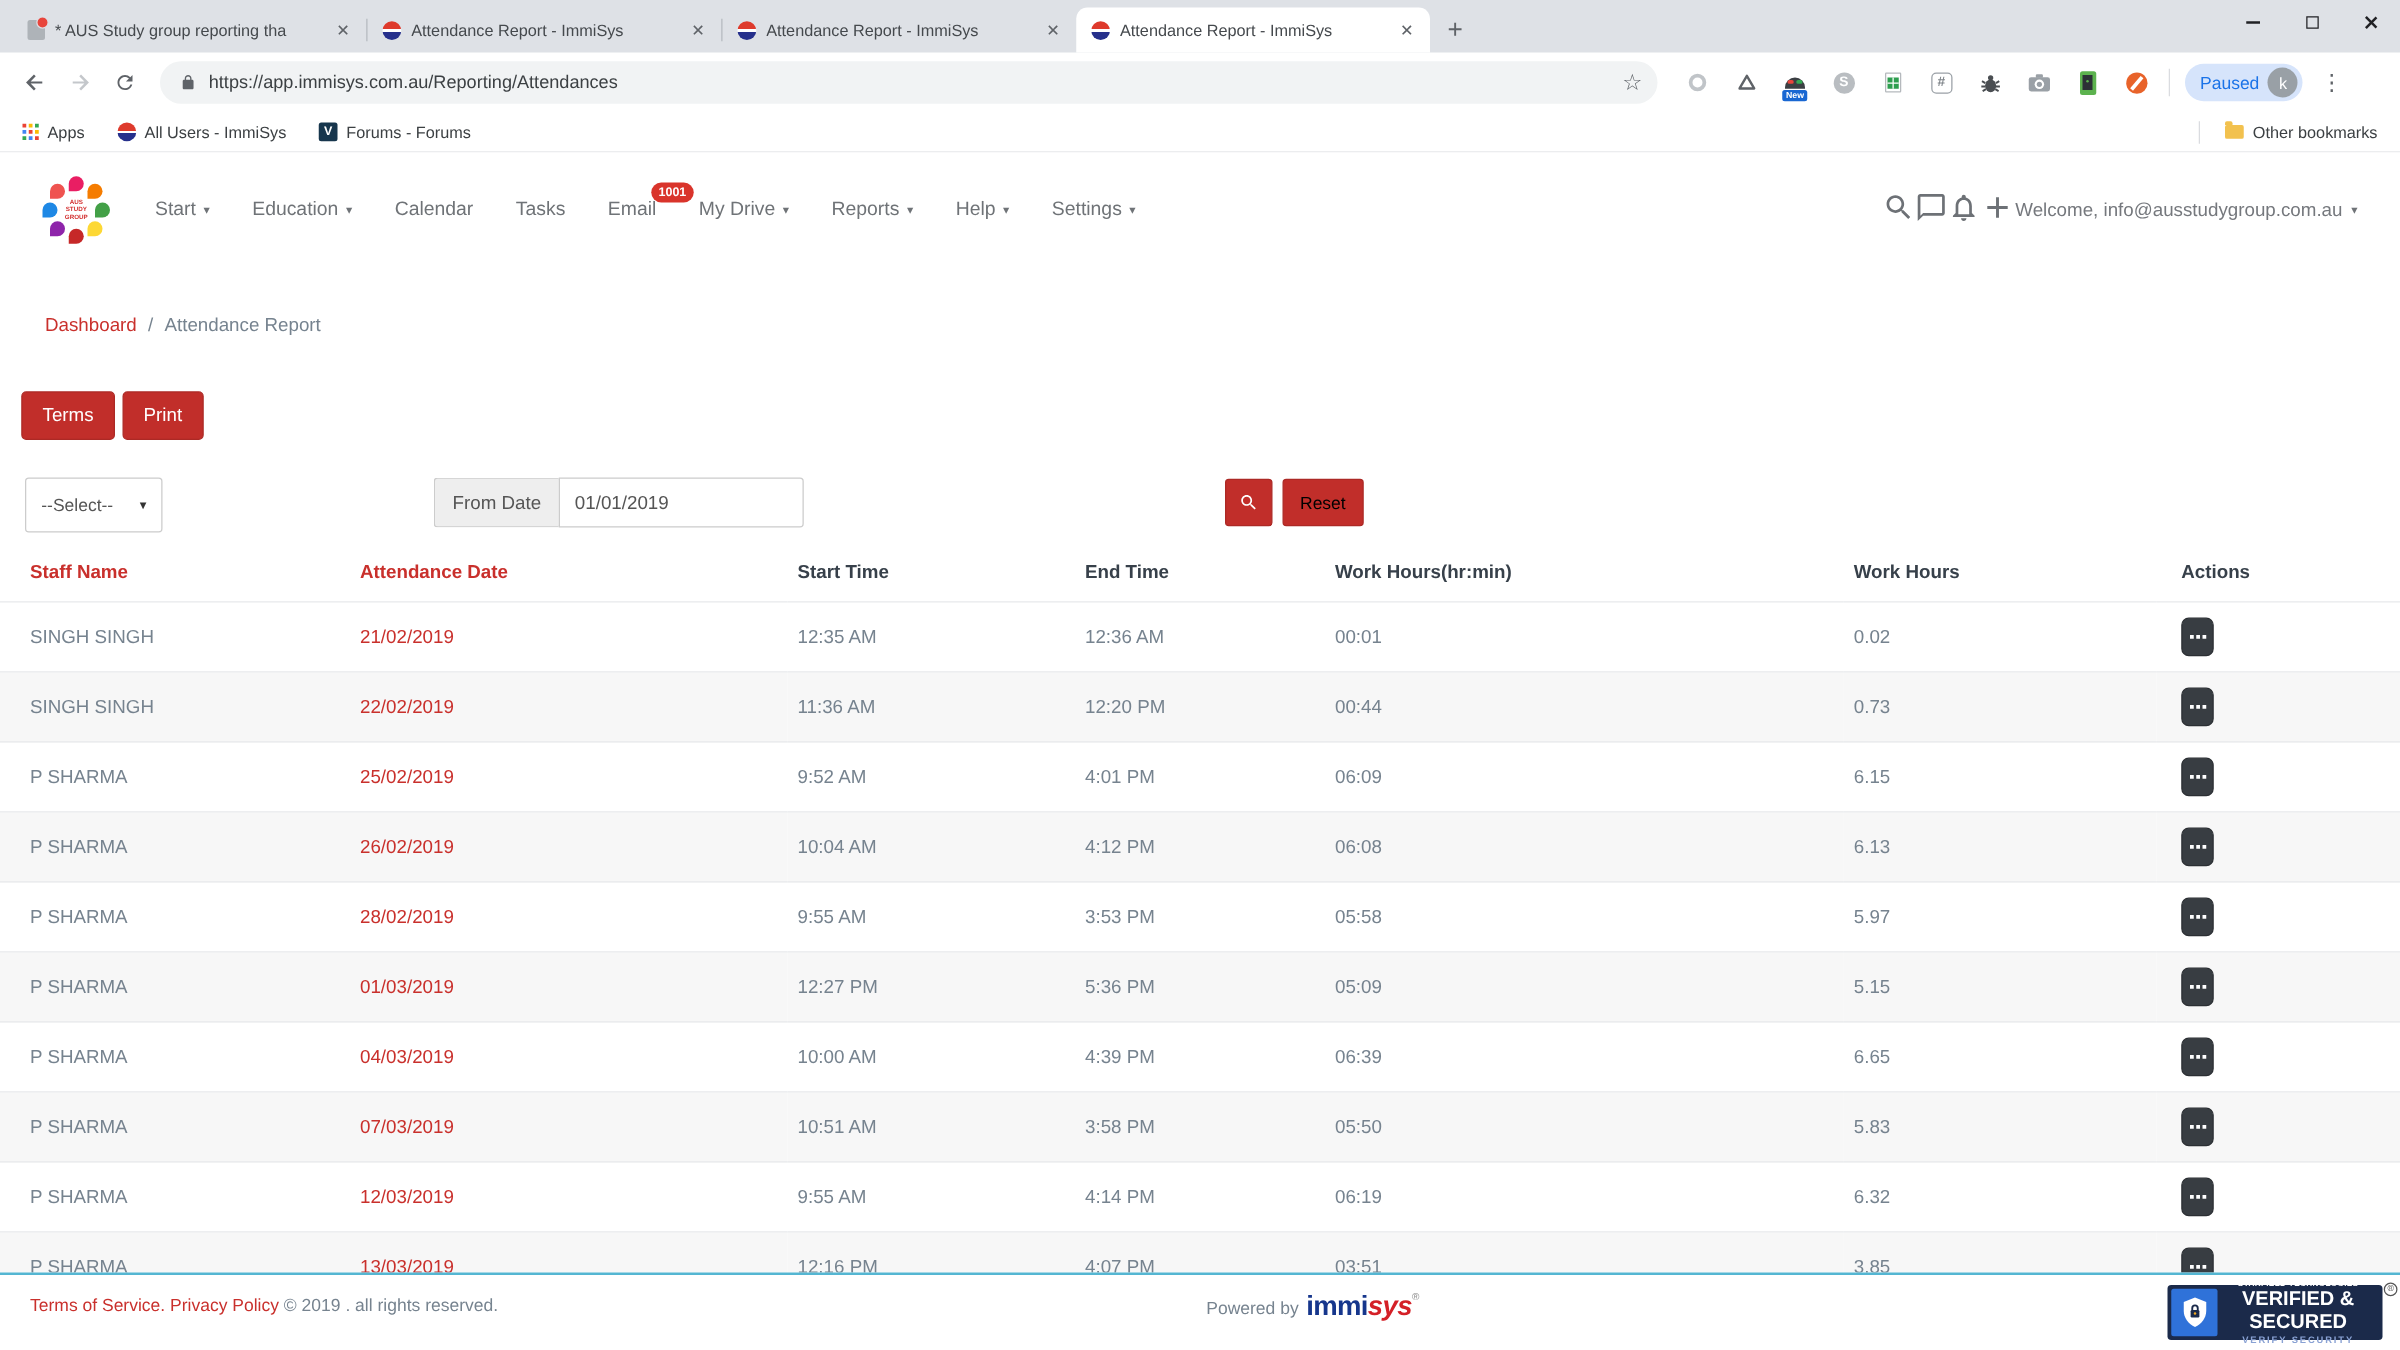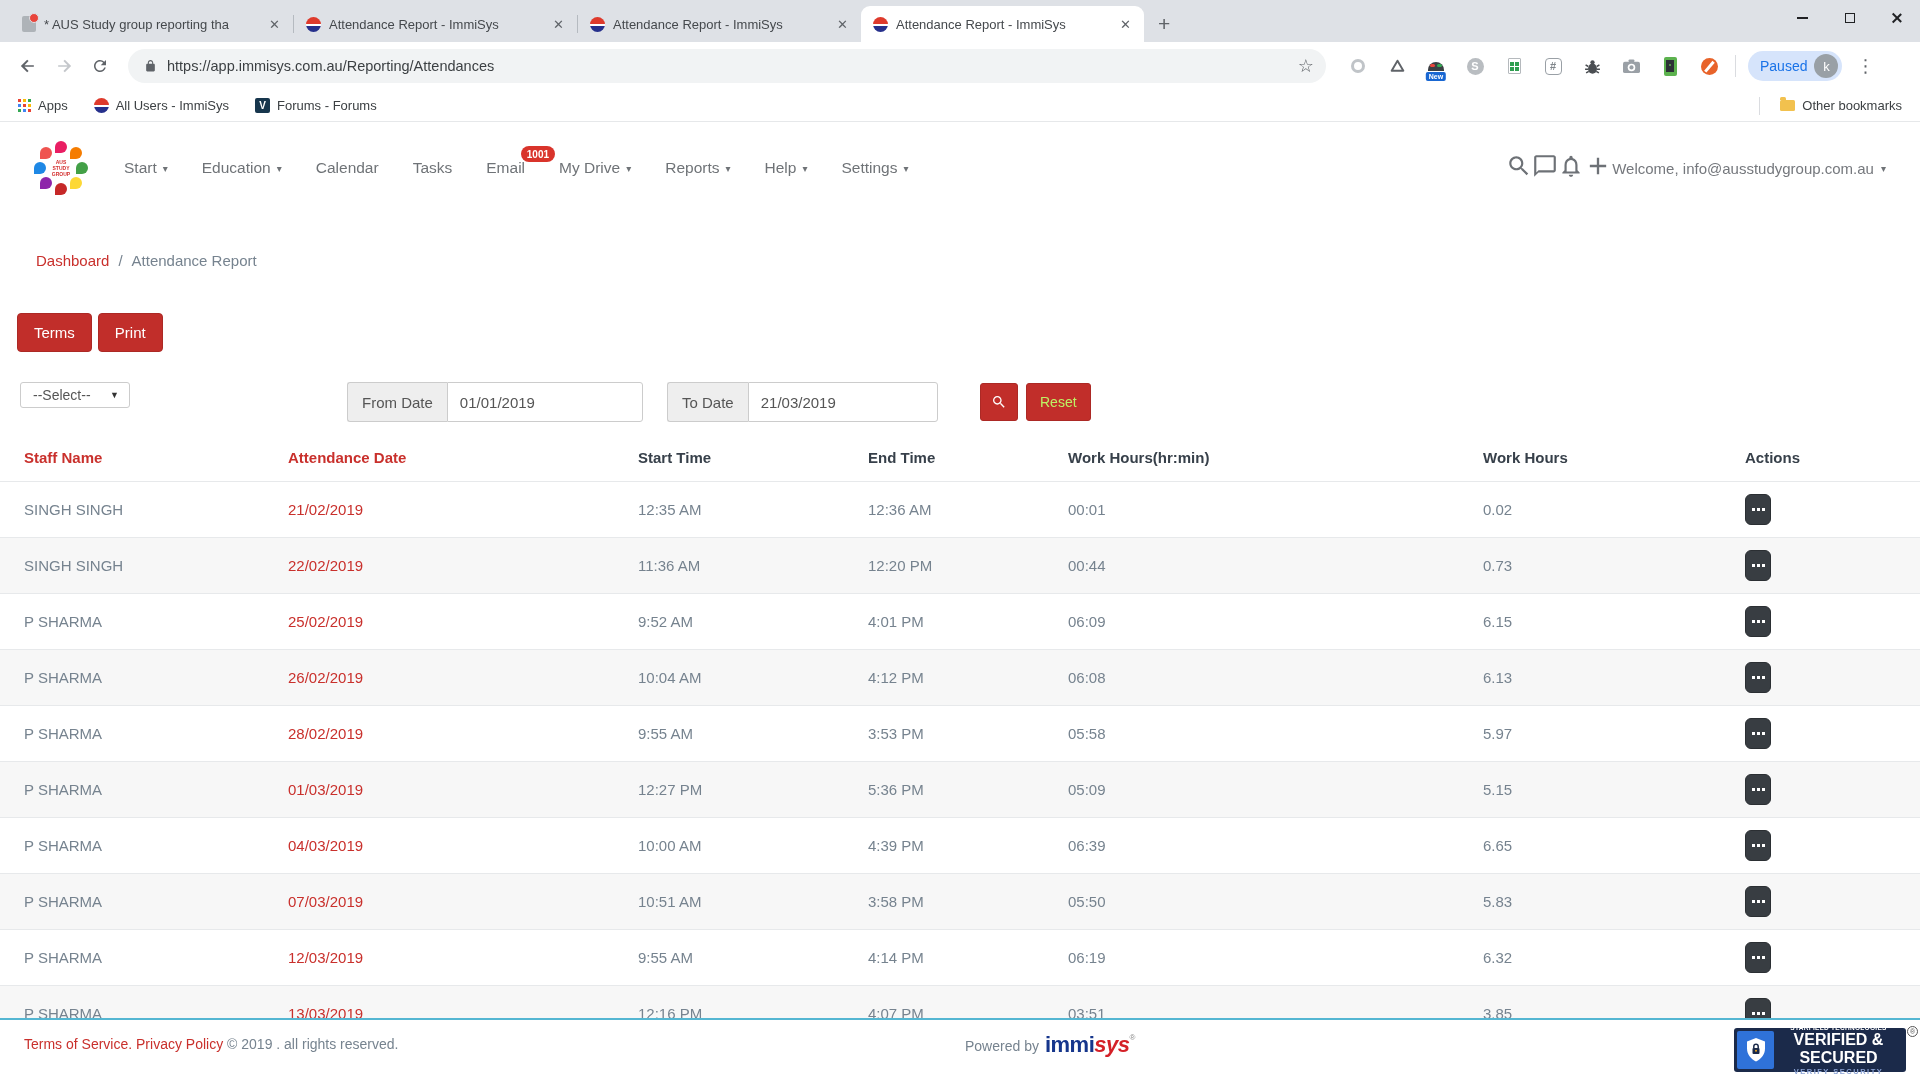--- a/index.html
+++ b/index.html
@@ -98,34 +98,34 @@
 
   
   .content { background:#fff; }
   .breadcrumb { padding:38px 0 0 36px; font-size:15px; display:flex; gap:9px; }
   .crumb-link { color:#c9302c; }
   .crumb-sep, .crumb-current { color:#76838f; }
   .btn-row { margin:44px 0 0 17px; display:flex; gap:6px; }
   .btn-red { background:#c12e2a; border:1px solid #ac2925; color:#fff; font-size:15px; border-radius:4px;
              padding:10px 16px; font-family:inherit; }
   .filter-row { position:relative; height:40px; margin-top:30px; }
-  .select-box { position:absolute; left:20px; top:0; width:110px; height:26px; border:1px solid #ccc; border-radius:3px;
+  .select-box { position:absolute; left:20px; top:0; width:110px; height:44px; border:1px solid #ccc; border-radius:3px;
                 background:#fff; display:flex; align-items:center; padding:0 10px 0 12px; font-size:14px; color:#555; }
   .select-box .sel-caret { margin-left:auto; font-size:9px; color:#333; }
   .input-group { position:absolute; top:0; display:flex; height:40px; }
   .ig-from { left:347px; } .ig-to { left:667px; }
   .ig-label { background:#eee; border:1px solid #ccc; border-right:none; border-radius:3px 0 0 3px; color:#555;
               font-size:15px; display:flex; align-items:center; padding:0 14px; }
   .date-input { width:196px; border:1px solid #ccc; border-radius:0 3px 3px 0; font-size:15px; color:#555;
                 padding:0 12px; font-family:inherit; outline:none; }
   .ig-to .date-input { width:190px; }
   .search-btn { position:absolute; left:980px; top:1px; width:38px; height:38px; background:#c12e2a; border:1px solid #ac2925;
                 border-radius:3px; display:flex; align-items:center; justify-content:center; }
   .reset-btn { position:absolute; left:1026px; top:1px; height:38px; background:#c12e2a; border:1px solid #ac2925;
-               border-radius:3px; color:#bef264; font-size:14px; padding:0 13px; font-family:inherit; }
+               border-radius:3px; color:#000000; font-size:14px; padding:0 13px; font-family:inherit; }
 
   
   .report-table { width:100%; border-collapse:collapse; table-layout:fixed; margin-top:12px; font-size:15px; }
   .report-table th { text-align:left; padding:15px 8px; font-weight:bold; color:#37404a; }
   .report-table th.accent { color:#c9302c; }
   .report-table th:first-child, .report-table td:first-child { padding-left:24px; }
   .report-table th:last-child, .report-table td:last-child { padding-left:20px; }
   .report-table td { padding:12px 8px; color:#76838f; border-top:1px solid #e7e9eb; }
   .report-table tbody tr:last-child td { border-bottom:1px solid #e7e9eb; }
   .report-table tr.striped { background:#f7f7f7; }
@@ -387,24 +387,20 @@
   </div>
 
   <div class="filter-row">
     <div class="select-box">
       <span>--Select--</span>
       <span class="sel-caret">▼</span>
     </div>
     <div class="input-group ig-from">
       <span class="ig-label">From Date</span>
       <input class="date-input" value="01/01/2019" style="">
-    </div>
-    <div class="input-group ig-to">
-      <span class="ig-label">To Date</span>
-      <input class="date-input" value="21/03/2019" style="">
     </div>
     <div class="search-btn">
       <svg width="16" height="16" viewBox="0 0 24 24">
           <path fill="#fff" d="M15.5 14h-.79l-.28-.27C15.41 12.59 16 11.11 16 9.5 16 5.91 13.09 3 9.5 3S3 5.91 3 9.5 5.91 16 9.5 16c1.61 0 3.09-.59 4.23-1.57l.27.28v.79l5 4.99L20.49 19l-4.99-5zm-6 0C7.01 14 5 11.99 5 9.5S7.01 5 9.5 5 14 7.01 14 9.5 11.99 14 9.5 14z"></path>
         </svg>
     </div>
     <button class="reset-btn">Reset</button>
   </div>
 
   <table class="report-table">

